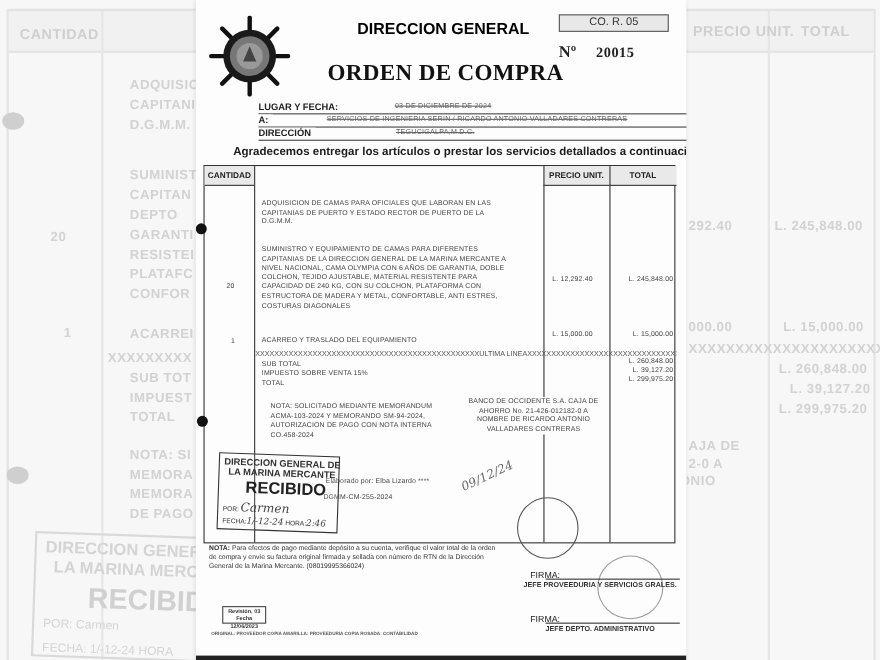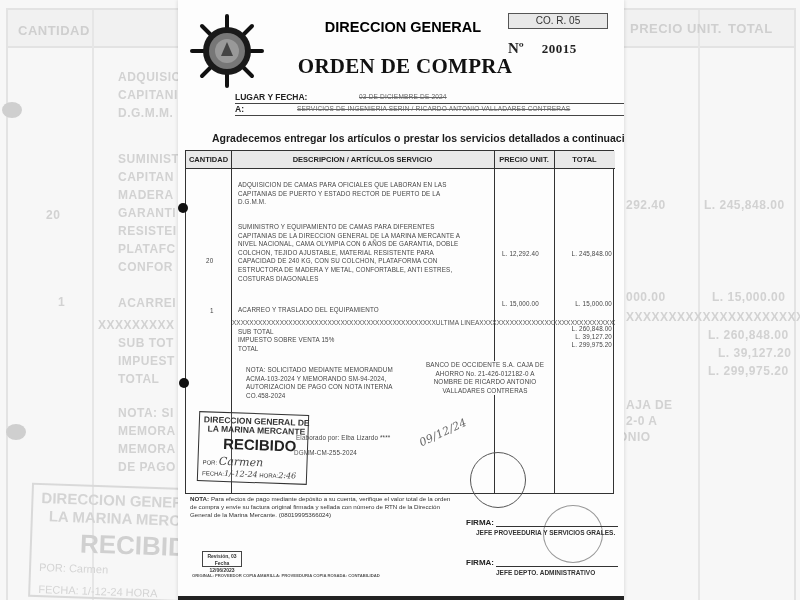--- a/index.html
+++ b/index.html
@@ -51,21 +51,21 @@
   .stamp .d { position: absolute; left: 4px; top: 42px; font-size: 6px; color: #333; white-space: nowrap; }
   .stamp .e { position: absolute; left: 4px; top: 56px; font-size: 6px; color: #333; white-space: nowrap; }
   .stamp .hw { font-family: "DejaVu Serif", serif; font-style: italic; font-size: 11px; color: #444; }
 
   .note { position: absolute; left: 12px; top: 495px; width: 265px; font-size: 6.2px; line-height: 8px; color: #333; }
   .note b { font-weight: bold; }
   .rev { position: absolute; left: 24px; top: 551px; width: 40px; height: 16px; border: 1px solid #444; font-size: 5px; line-height: 7px; text-align: center; font-weight: bold; color: #333; padding-top: 1px; }
   .copies { position: absolute; left: 14px; top: 573px; font-size: 4.2px; color: #555; white-space: nowrap; font-weight: bold; }
 
   .sig { position: absolute; left: 288px; width: 152px; height: 20px; }
-  .sig .fl { position: absolute; left: 0; top: 0; font-size: 8px; font-weight: bold; color: #222; text-align: center; }
+  .sig .fl { position: absolute; left: 16px; top: 0; font-size: 8px; font-weight: normal; color: #222; text-align: center; }
   .sig .ln { position: absolute; left: 30px; right: 0; top: 8px; border-bottom: 1px solid #333; }
   .sig .cap { position: absolute; left: 10px; top: 11px; font-size: 6.5px; font-weight: bold; color: #333; white-space: nowrap; }
 
   .seal { position: absolute; border-radius: 50%; border: 1.5px solid #555; }
   .hole { position: absolute; width: 10px; height: 10px; border-radius: 50%; background: #111; }
   .edge { position: absolute; left: 0; right: 0; bottom: 0; height: 4px; background: #222; }
 </style>
 </head>
 <body>
 
@@ -75,21 +75,21 @@
     <div class="bg-col" style="left:84px"></div>
     <div class="bg-col" style="left:690px"></div>
     <div class="bg-text bg-hd" style="left:10px;top:12px">CANTIDAD</div>
     <div class="bg-text bg-hd" style="left:622px;top:10px">PRECIO UNIT.</div>
     <div class="bg-text bg-hd" style="left:720px;top:10px">TOTAL</div>
     <div class="bg-text" style="left:110px;top:58px">ADQUISIC</div>
     <div class="bg-text" style="left:110px;top:76px">CAPITANI</div>
     <div class="bg-text" style="left:110px;top:94px">D.G.M.M.</div>
     <div class="bg-text" style="left:110px;top:140px">SUMINIST</div>
     <div class="bg-text" style="left:110px;top:158px">CAPITAN</div>
-    <div class="bg-text" style="left:110px;top:176px">MADERA</div>
+    <div class="bg-text" style="left:110px;top:176px">DEPTO</div>
     <div class="bg-text" style="left:110px;top:194px">GARANTI</div>
     <div class="bg-text" style="left:110px;top:212px">RESISTEI</div>
     <div class="bg-text" style="left:110px;top:230px">PLATAFC</div>
     <div class="bg-text" style="left:110px;top:248px">CONFOR</div>
     <div class="bg-text" style="left:110px;top:284px">ACARREI</div>
     <div class="bg-text" style="left:90px;top:306px">XXXXXXXXX</div>
     <div class="bg-text" style="left:110px;top:324px">SUB TOT</div>
     <div class="bg-text" style="left:110px;top:342px">IMPUEST</div>
     <div class="bg-text" style="left:110px;top:360px">TOTAL</div>
     <div class="bg-text" style="left:110px;top:394px">NOTA: SI</div>
@@ -149,26 +149,30 @@
   <div class="field" style="top:92px">
     <div class="line"></div>
     <span class="lbl">LUGAR Y FECHA:</span>
     <span class="val" style="left:124px">03 DE DICIEMBRE DE 2024</span>
   </div>
   <div class="field" style="top:104px">
     <div class="line"></div>
     <span class="lbl">A:</span>
     <span class="val" style="left:62px">SERVICIOS DE INGENIERIA SERIN / RICARDO ANTONIO VALLADARES CONTRERAS</span>
   </div>
+  <div class="field" style="top:116px">
+    <div class="line"></div>
+    <span class="lbl">DIRECCIÓN</span>
+    <span class="val" style="left:125px">TEGUCIGALPA,M.D.C.</span>
+  </div>
 
   <div class="intro">Agradecemos entregar los artículos o prestar los servicios detallados a continuación:</div>
 
   <div class="tbl">
     <div class="hdr" style="left:0;width:45px">CANTIDAD</div>
-    <div class="hdr" style="left:45px;width:263px">DESCRIPCION / ARTÍCULOS SERVICIO</div>
     <div class="hdr" style="left:308px;width:60px">PRECIO UNIT.</div>
     <div class="hdr" style="left:368px;width:61px">TOTAL</div>
     <div class="vcol" style="left:45px"></div>
     <div class="vcol" style="left:308px"></div>
     <div class="vcol" style="left:368px"></div>
 
     <div class="cell" style="left:52px;top:30px;width:232px">ADQUISICION DE CAMAS PARA OFICIALES QUE LABORAN EN LAS CAPITANIAS DE PUERTO Y ESTADO RECTOR DE PUERTO DE LA D.G.M.M.</div>
 
     <div class="cell" style="left:20px;top:106px">20</div>
     <div class="cell" style="left:52px;top:72px;width:232px">SUMINISTRO Y EQUIPAMIENTO DE CAMAS PARA DIFERENTES CAPITANIAS DE LA DIRECCION GENERAL DE LA MARINA MERCANTE A NIVEL NACIONAL, CAMA OLYMPIA CON 6 AÑOS DE GARANTIA, DOBLE COLCHON, TEJIDO AJUSTABLE, MATERIAL RESISTENTE PARA CAPACIDAD DE 240 KG, CON SU COLCHON, PLATAFORMA CON ESTRUCTORA DE MADERA Y METAL, CONFORTABLE, ANTI ESTRES, COSTURAS DIAGONALES</div>

